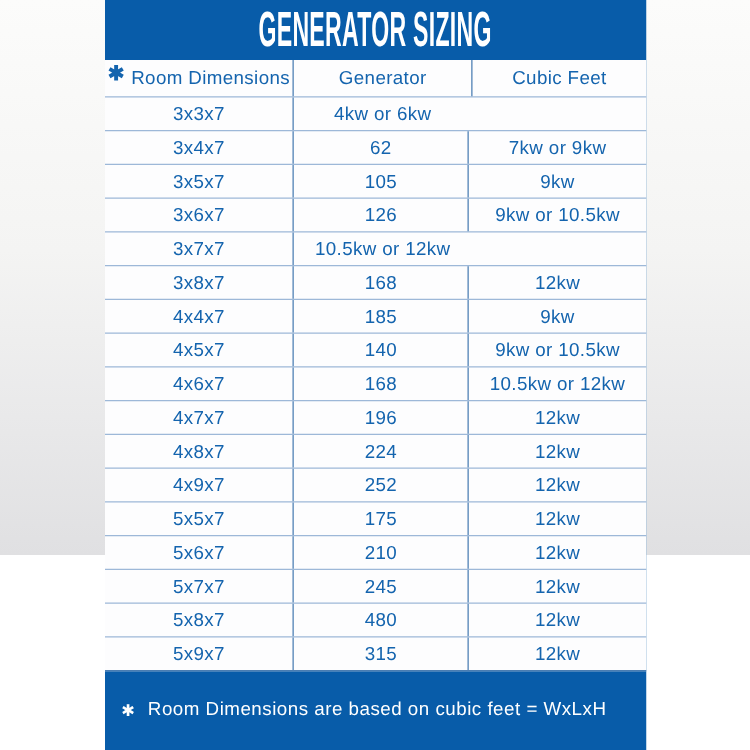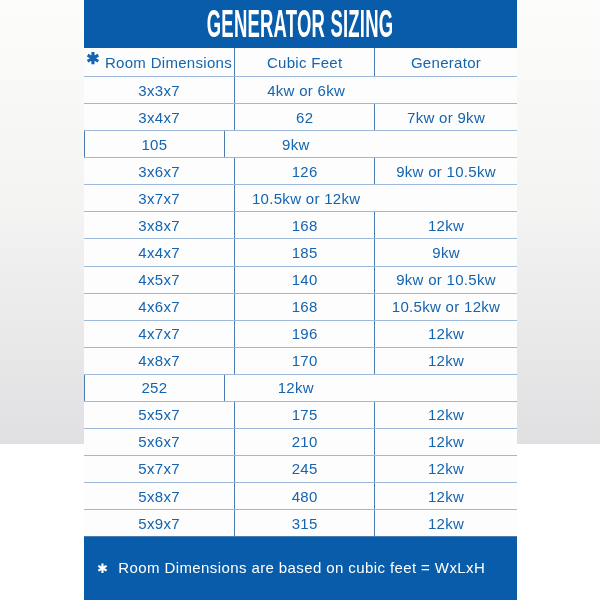--- a/index.html
+++ b/index.html
@@ -96,40 +96,41 @@
     <div class="title-band">
       <div class="title-text">GENERATOR SIZING</div>
     </div>
 
     <div class="table">
       <div class="tr">
         <div class="td c1">
           <span class="header-asterisk">✱</span>
           <span>Room Dimensions</span>
         </div>
+        <div class="td c3">
+          <span>Generator</span>
+        </div>
         <div class="td c2">
           <span>Cubic Feet</span>
-        </div>
-        <div class="td c3">
-          <span>Generator</span>
         </div>
       </div>
 
         <div class="tr">
           <div class="td c1">3x3x7</div>
           <div class="td c3">4kw or 6kw</div>
         </div>
 
         <div class="tr">
           <div class="td c1">3x4x7</div>
           <div class="td c2">62</div>
           <div class="td c3">7kw or 9kw</div>
         </div>
 
         <div class="tr">
+          <div class="td c1">3x5x7</div>
           <div class="td c2">105</div>
           <div class="td c3">9kw</div>
         </div>
 
         <div class="tr">
           <div class="td c1">3x6x7</div>
           <div class="td c2">126</div>
           <div class="td c3">9kw or 10.5kw</div>
         </div>
 
@@ -163,25 +164,26 @@
         </div>
 
         <div class="tr">
           <div class="td c1">4x7x7</div>
           <div class="td c2">196</div>
           <div class="td c3">12kw</div>
         </div>
 
         <div class="tr">
           <div class="td c1">4x8x7</div>
-          <div class="td c2">170</div>
-          <div class="td c3">12kw</div>
-        </div>
-
-        <div class="tr">
+          <div class="td c2">224</div>
+          <div class="td c3">12kw</div>
+        </div>
+
+        <div class="tr">
+          <div class="td c1">4x9x7</div>
           <div class="td c2">252</div>
           <div class="td c3">12kw</div>
         </div>
 
         <div class="tr">
           <div class="td c1">5x5x7</div>
           <div class="td c2">175</div>
           <div class="td c3">12kw</div>
         </div>
 

